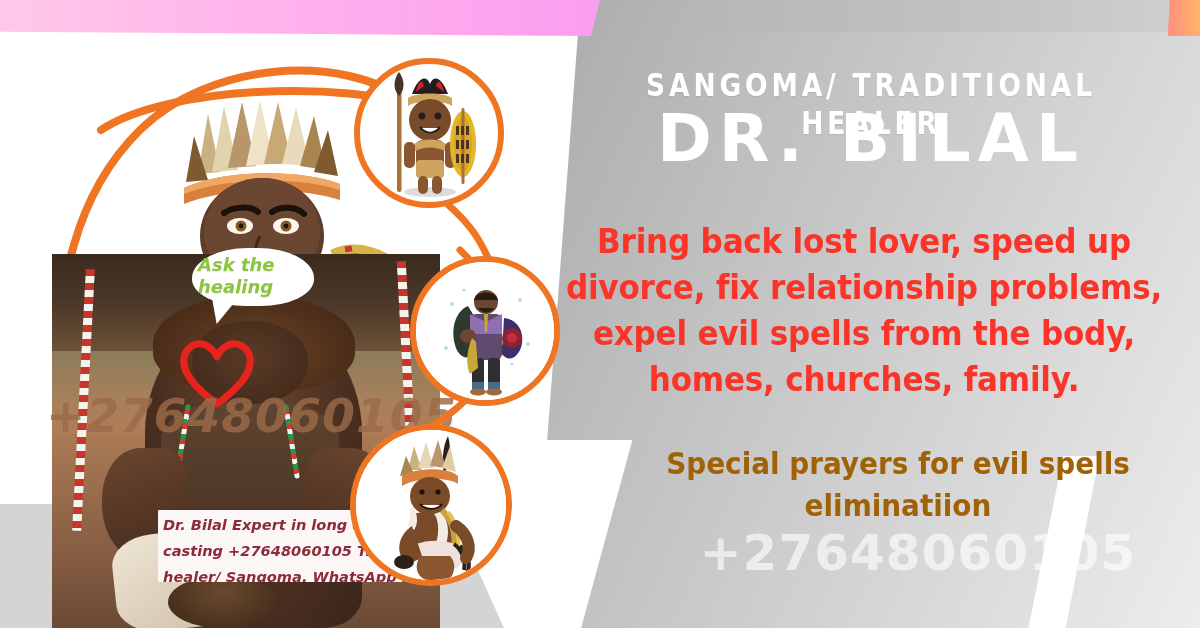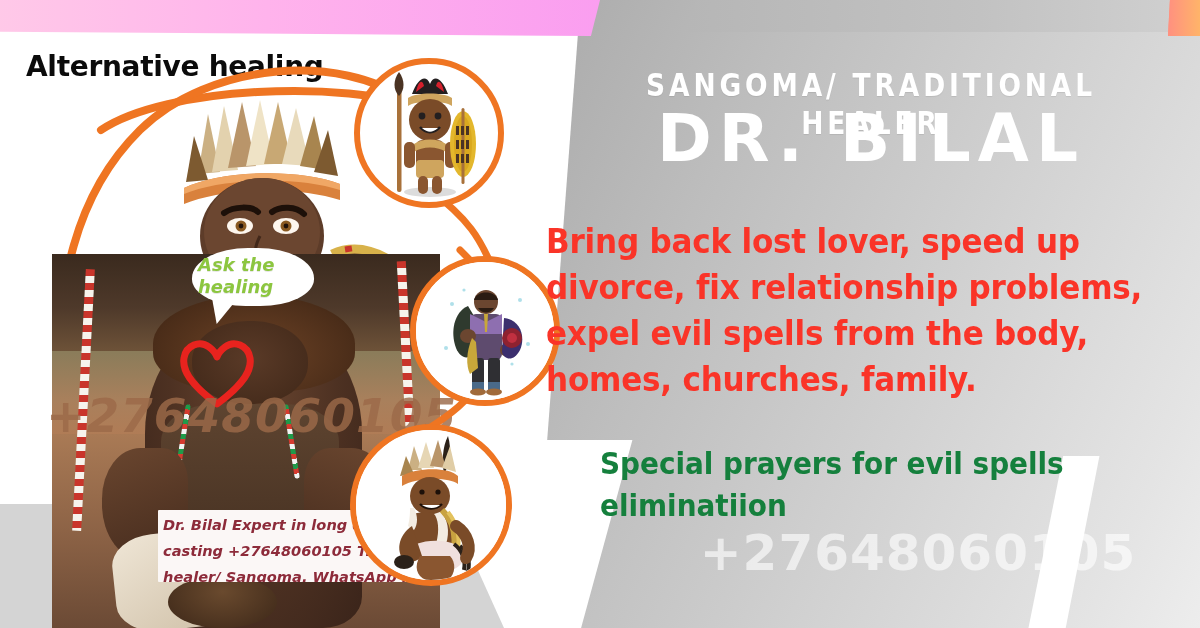--- a/index.html
+++ b/index.html
@@ -62,28 +62,28 @@
     text-shadow:0 1px 1px rgba(0,0,0,.08);
   }
   .brandname{
     position:absolute; left:562px; top:104px; width:618px;
     text-align:center; color:#ffffff;
     font-family:"DejaVu Sans","Liberation Sans", sans-serif;
     font-weight:bold; font-size:66px; letter-spacing:7px; line-height:1.05;
   }
   .redblock{
     position:absolute; left:546px; top:218px; width:636px;
-    text-align:left; color:#fa3428;
+    text-align:center; color:#fa3428;
     font-family:"DejaVu Sans Condensed","Liberation Sans", sans-serif;
     font-weight:bold; font-size:34.5px; line-height:46px;
     letter-spacing:-0.2px;
   }
   .blackblock{
     position:absolute; left:600px; top:442px; width:596px;
-    text-align:left; color:#15803d;
+    text-align:center; color:#a16207;
     font-family:"DejaVu Sans Condensed","Liberation Sans", sans-serif;
     font-weight:bold; font-size:31px; line-height:42px;
   }
   .ghostnum{
     position:absolute; left:640px; top:524px; width:556px;
     text-align:center; color:rgba(255,255,255,.62);
     font-family:"DejaVu Sans","Liberation Sans", sans-serif;
     font-weight:bold; font-size:50px; letter-spacing:1px;
   }
 
@@ -241,21 +241,20 @@
   <div style="position:absolute;top:0;left:1168px;width:32px;height:36px;"></div>
 
   <div style="position:absolute;top:0;left:1168px;width:32px;height:36px;"></div>
 
   <div style="position:absolute;top:0;left:1168px;width:32px;height:36px;"></div>
 
   <div style="position:absolute;top:0;left:1168px;width:32px;height:36px;"></div>
 
   <div style="position:absolute;top:0;left:1168px;width:32px;height:36px;"></div>
 
-  <div class="alt-heading">Alternative healing</div>
 
   <svg class="alt-swoosh" viewBox="0 0 330 60">
     <path d="M5,52 C70,8 250,2 326,30" fill="none" stroke="#ef7522" stroke-width="8" stroke-linecap="round"></path>
   </svg>
 
   <svg class="big-loop" viewBox="0 0 560 588">
     <path d="M410,62 C340,12 210,22 140,90 C74,155 56,250 60,340 C63,420 78,470 118,512" fill="none" stroke="#ef7522" stroke-width="8" stroke-linecap="round"></path>
   </svg>
 
   <svg class="healer" viewBox="0 0 250 200">

